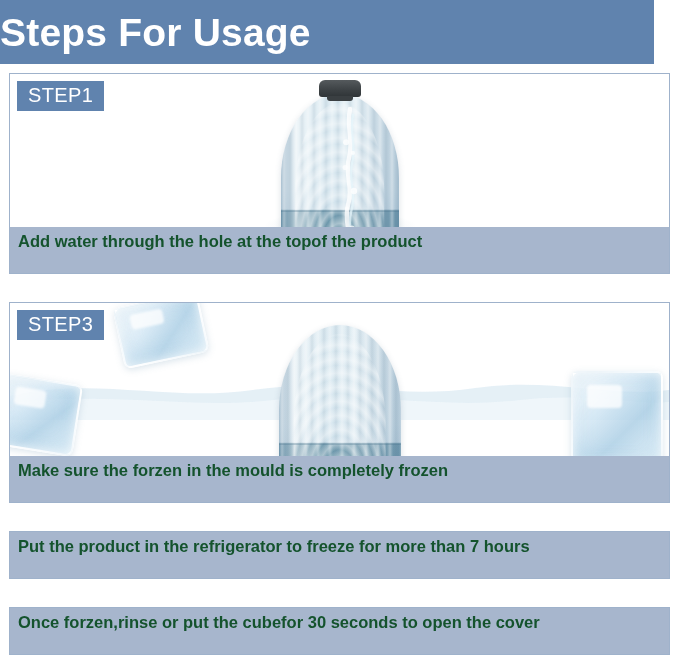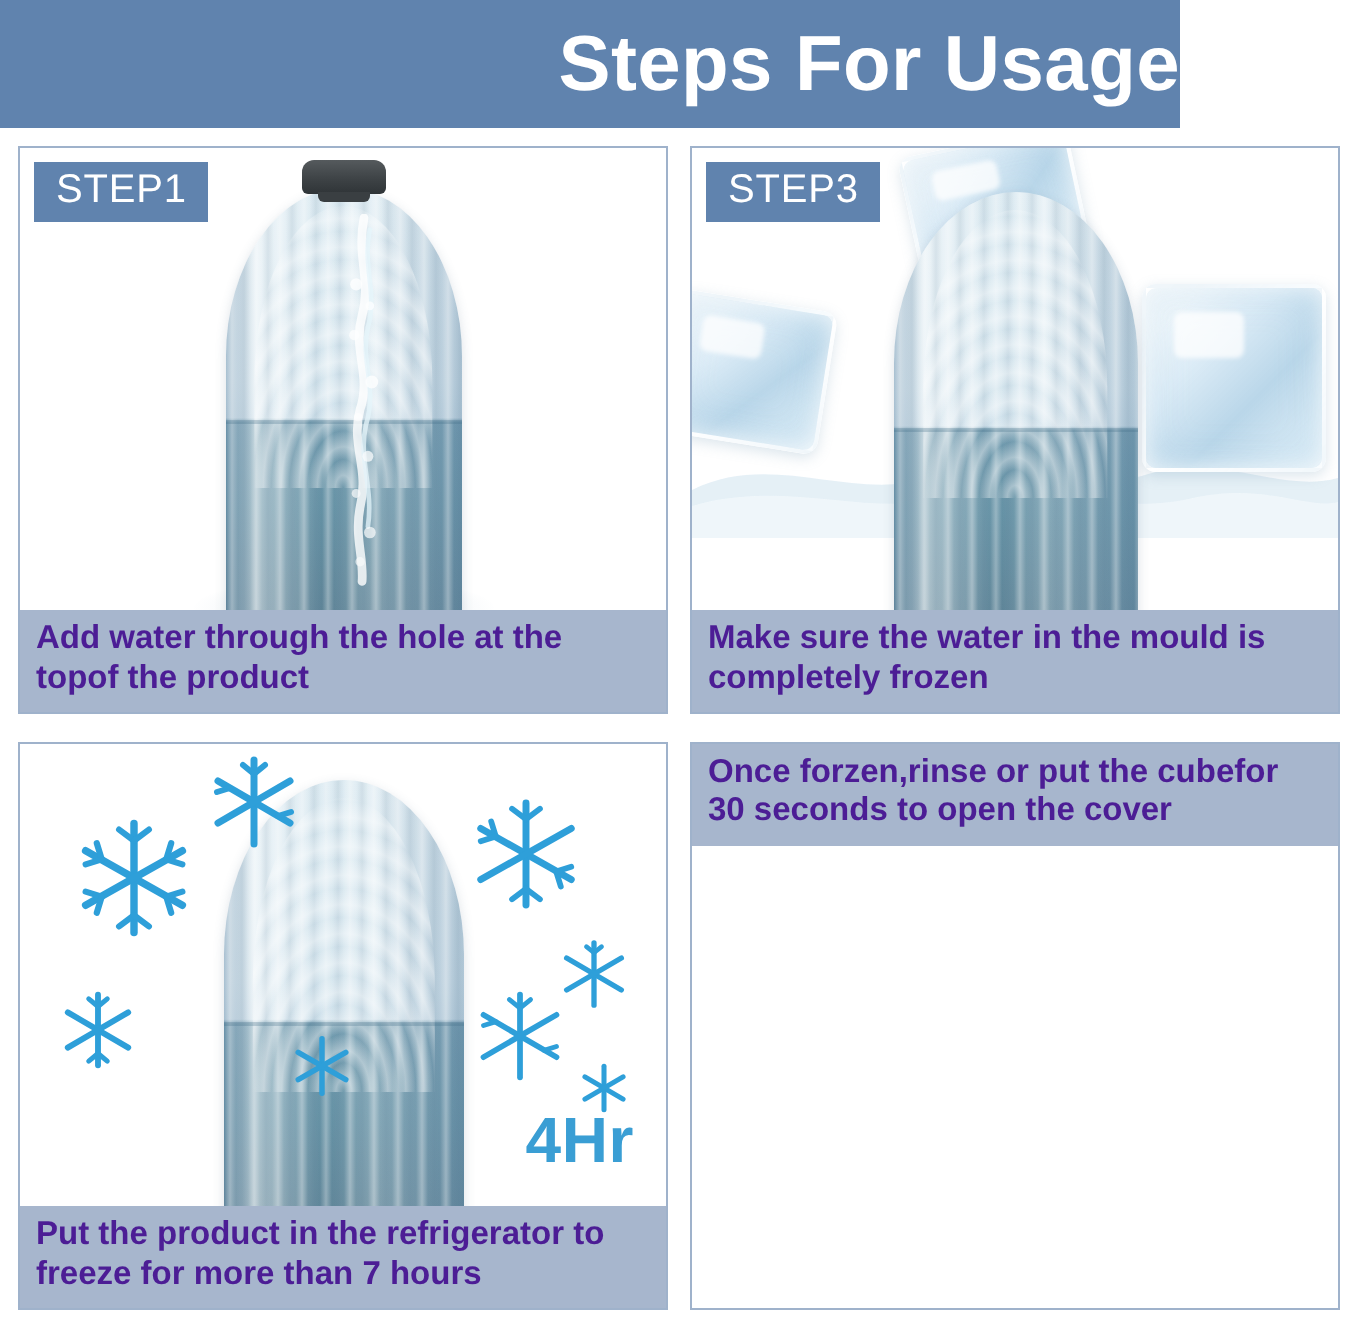--- a/index.html
+++ b/index.html
@@ -17,46 +17,47 @@
     width: 679px;
     height: 663px;
     background: #ffffff;
     position: relative;
     display: flex;
     flex-direction: column;
   }
 
   
   .header-banner {
-    width: 590px;
+    width: 654px;
     height: 64px;
     background: #6083ae;
     display: flex;
     align-items: center;
-    justify-content: flex-end;
+    justify-content: flex-start;
     flex: 0 0 64px;
   }
   .header-title {
     color: #ffffff;
     font-size: 39px;
     font-weight: bold;
     letter-spacing: 0.2px;
     line-height: 1;
     font-family: "Liberation Sans", sans-serif;
   }
 
   
   .panel-grid {
     flex: 1 1 auto;
     display: grid;
-    grid-template-columns: 1fr 1fr;
+    grid-template-columns: 1fr;
     grid-template-rows: 1fr 1fr;
     column-gap: 11px;
     row-gap: 14px;
     padding: 9px 9px 8px 9px;
+    gap: 28px;
   }
 
   .panel {
     position: relative;
     background: #ffffff;
     border: 1px solid #9fb2cb;
     overflow: hidden;
     display: flex;
     flex-direction: column;
   }
@@ -80,21 +81,21 @@
     letter-spacing: 0.4px;
     z-index: 9;
     line-height: 1.05;
   }
 
   
   .caption {
     position: relative;
     z-index: 8;
     background: #a7b6cd;
-    color: #4c1d95;
+    color: #14532d;
     font-size: 16.5px;
     font-weight: bold;
     line-height: 1.18;
     padding: 5px 8px 7px 8px;
     min-height: 46px;
     flex: 0 0 auto;
   }
 
   
   .product {
@@ -361,21 +362,21 @@
 
         <div class="product" style="left:50%; transform:translateX(-50%); top:22px; width:122px; height:225px;">
           <div class="prod-body" style="top:0; height:100%;">
             <div class="ribs"></div>
             <div class="rib-arch"></div>
             <div class="prod-split"></div>
           </div>
         </div>
       </div>
 
-      <div class="caption">Make sure the water in the mould is completely frozen</div>
+      <div class="caption">Make sure the forzen in the mould is completely frozen</div>
     </div>
 
     <div class="panel">
       <div class="panel-art">
 
 
         <svg class="snowflake" style="left:26px; top:36px; width:62px; height:62px;" viewBox="0 0 100 100">
           <g stroke="currentColor" stroke-width="6" stroke-linecap="round" fill="none">
             <line x1="50" y1="6" x2="50" y2="94"></line>
             <line x1="11" y1="28" x2="89" y2="72"></line>

